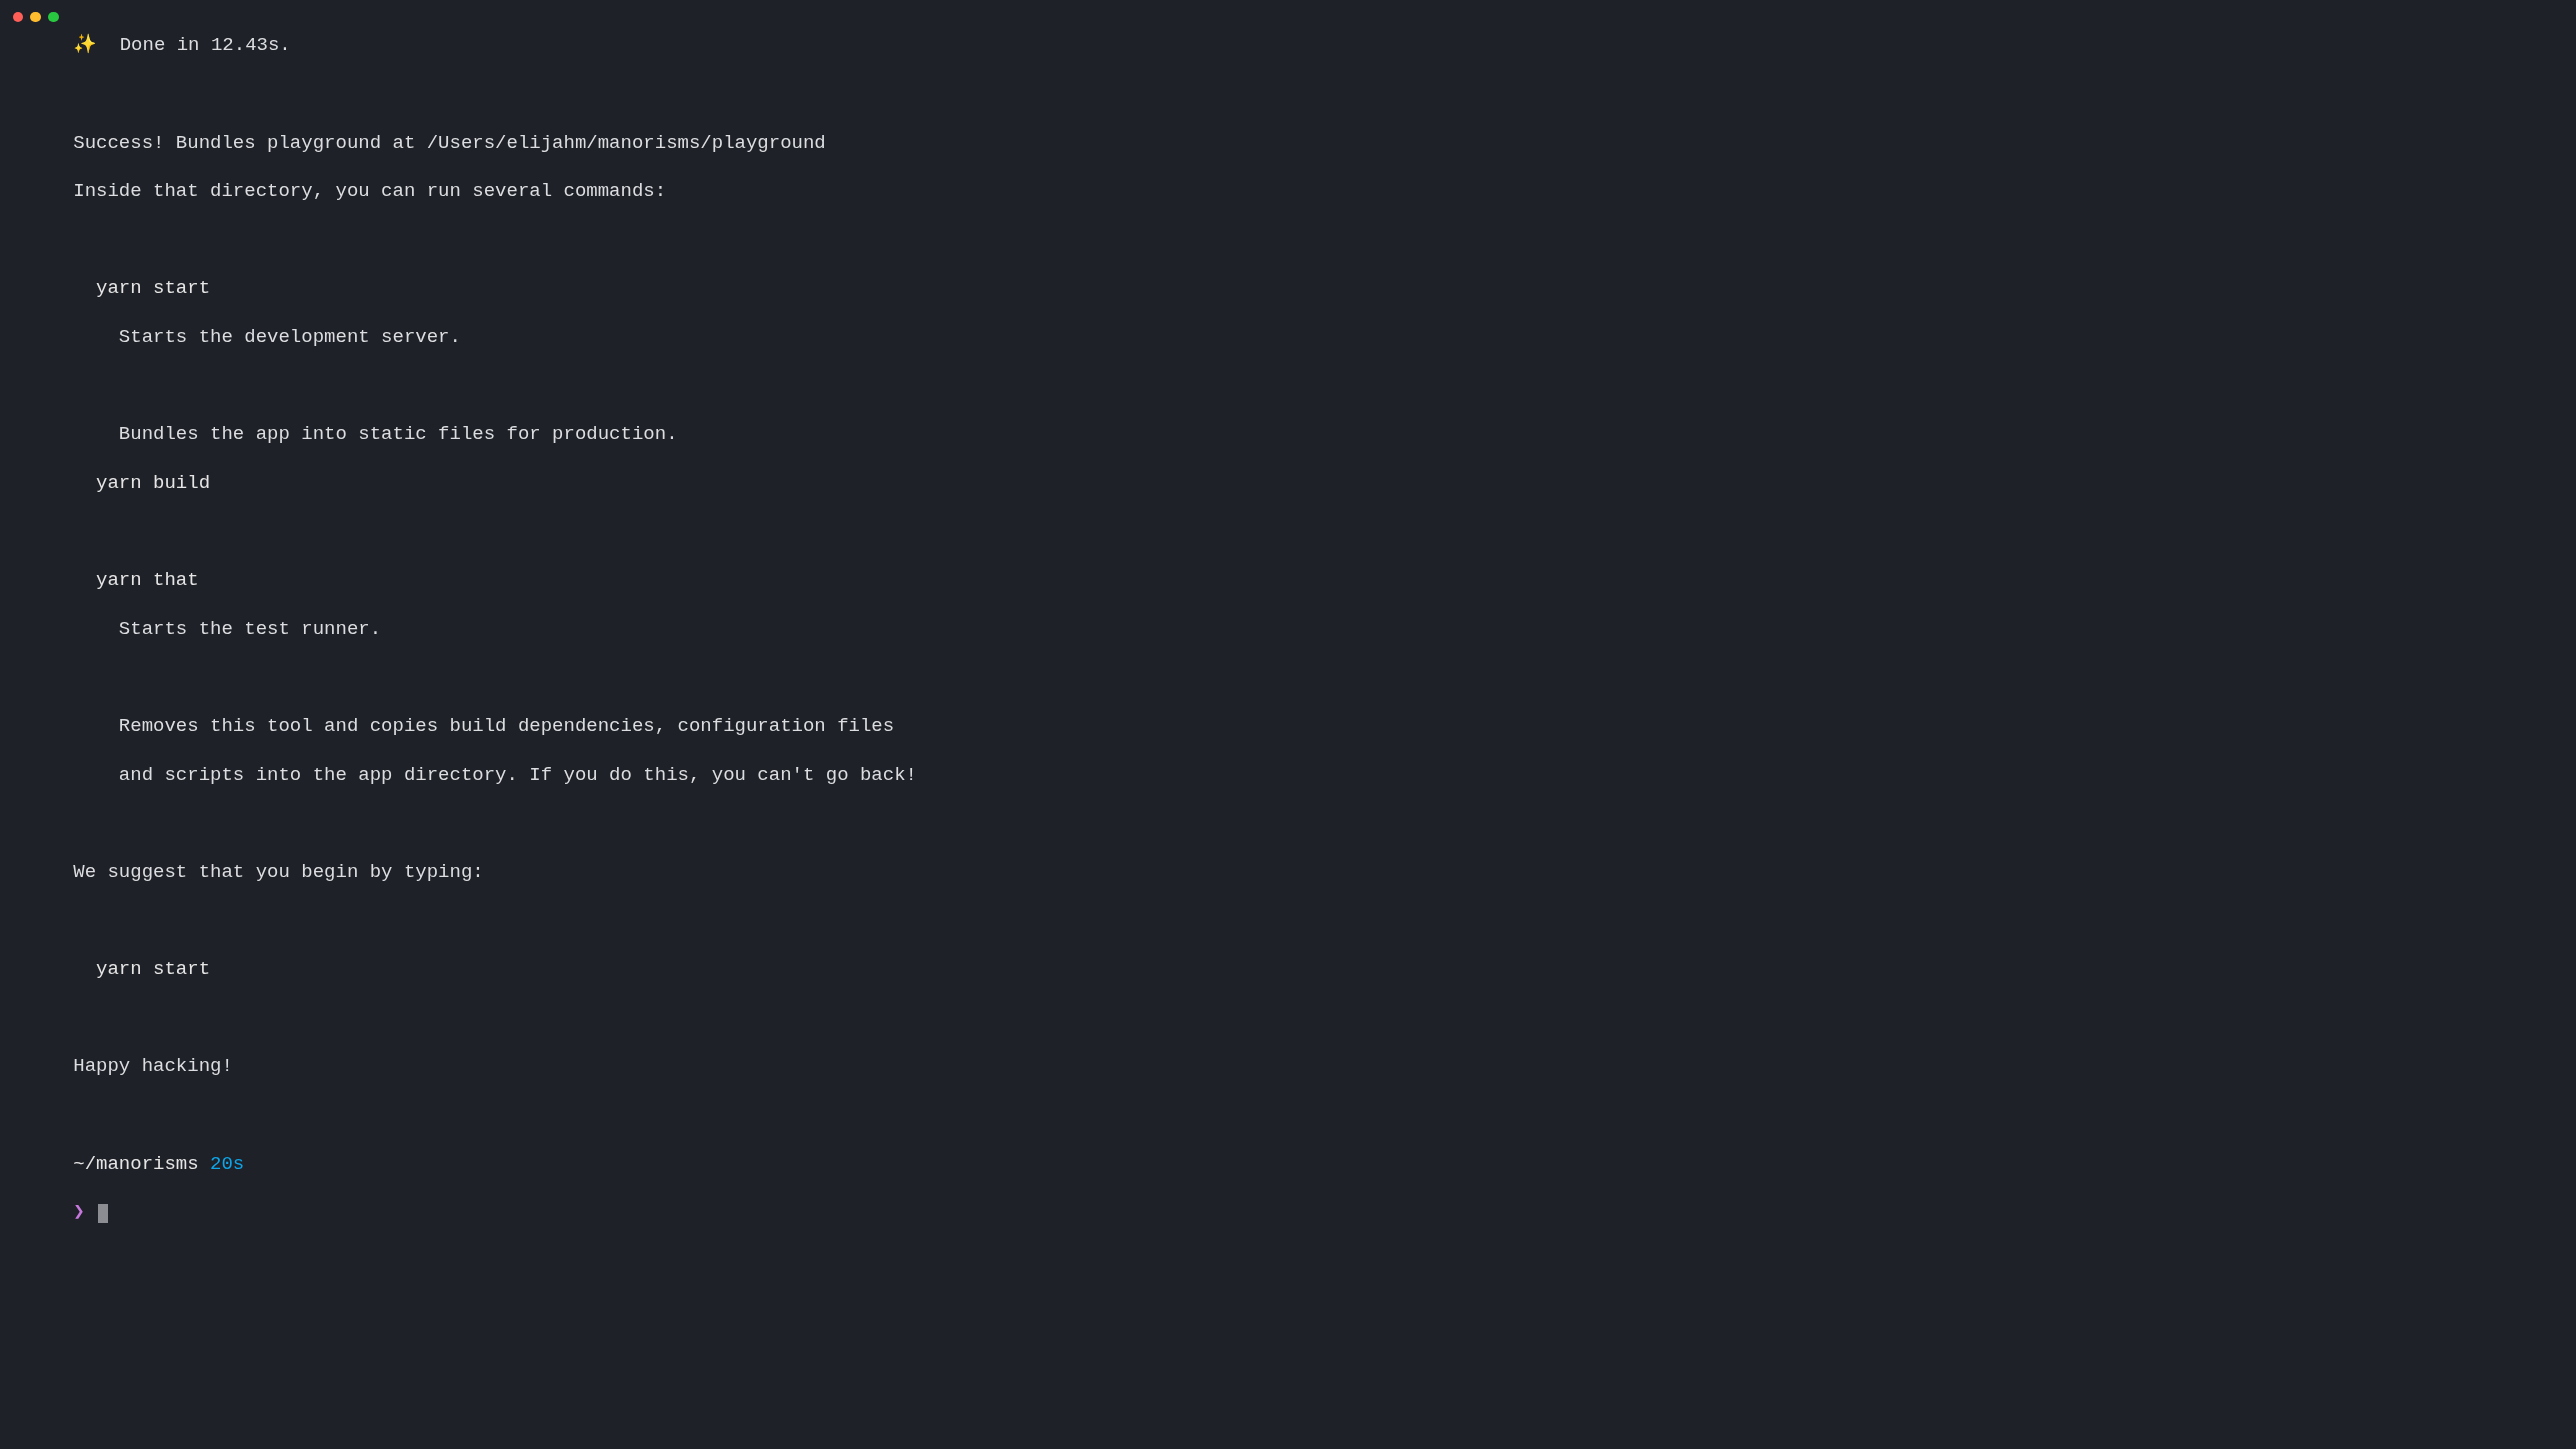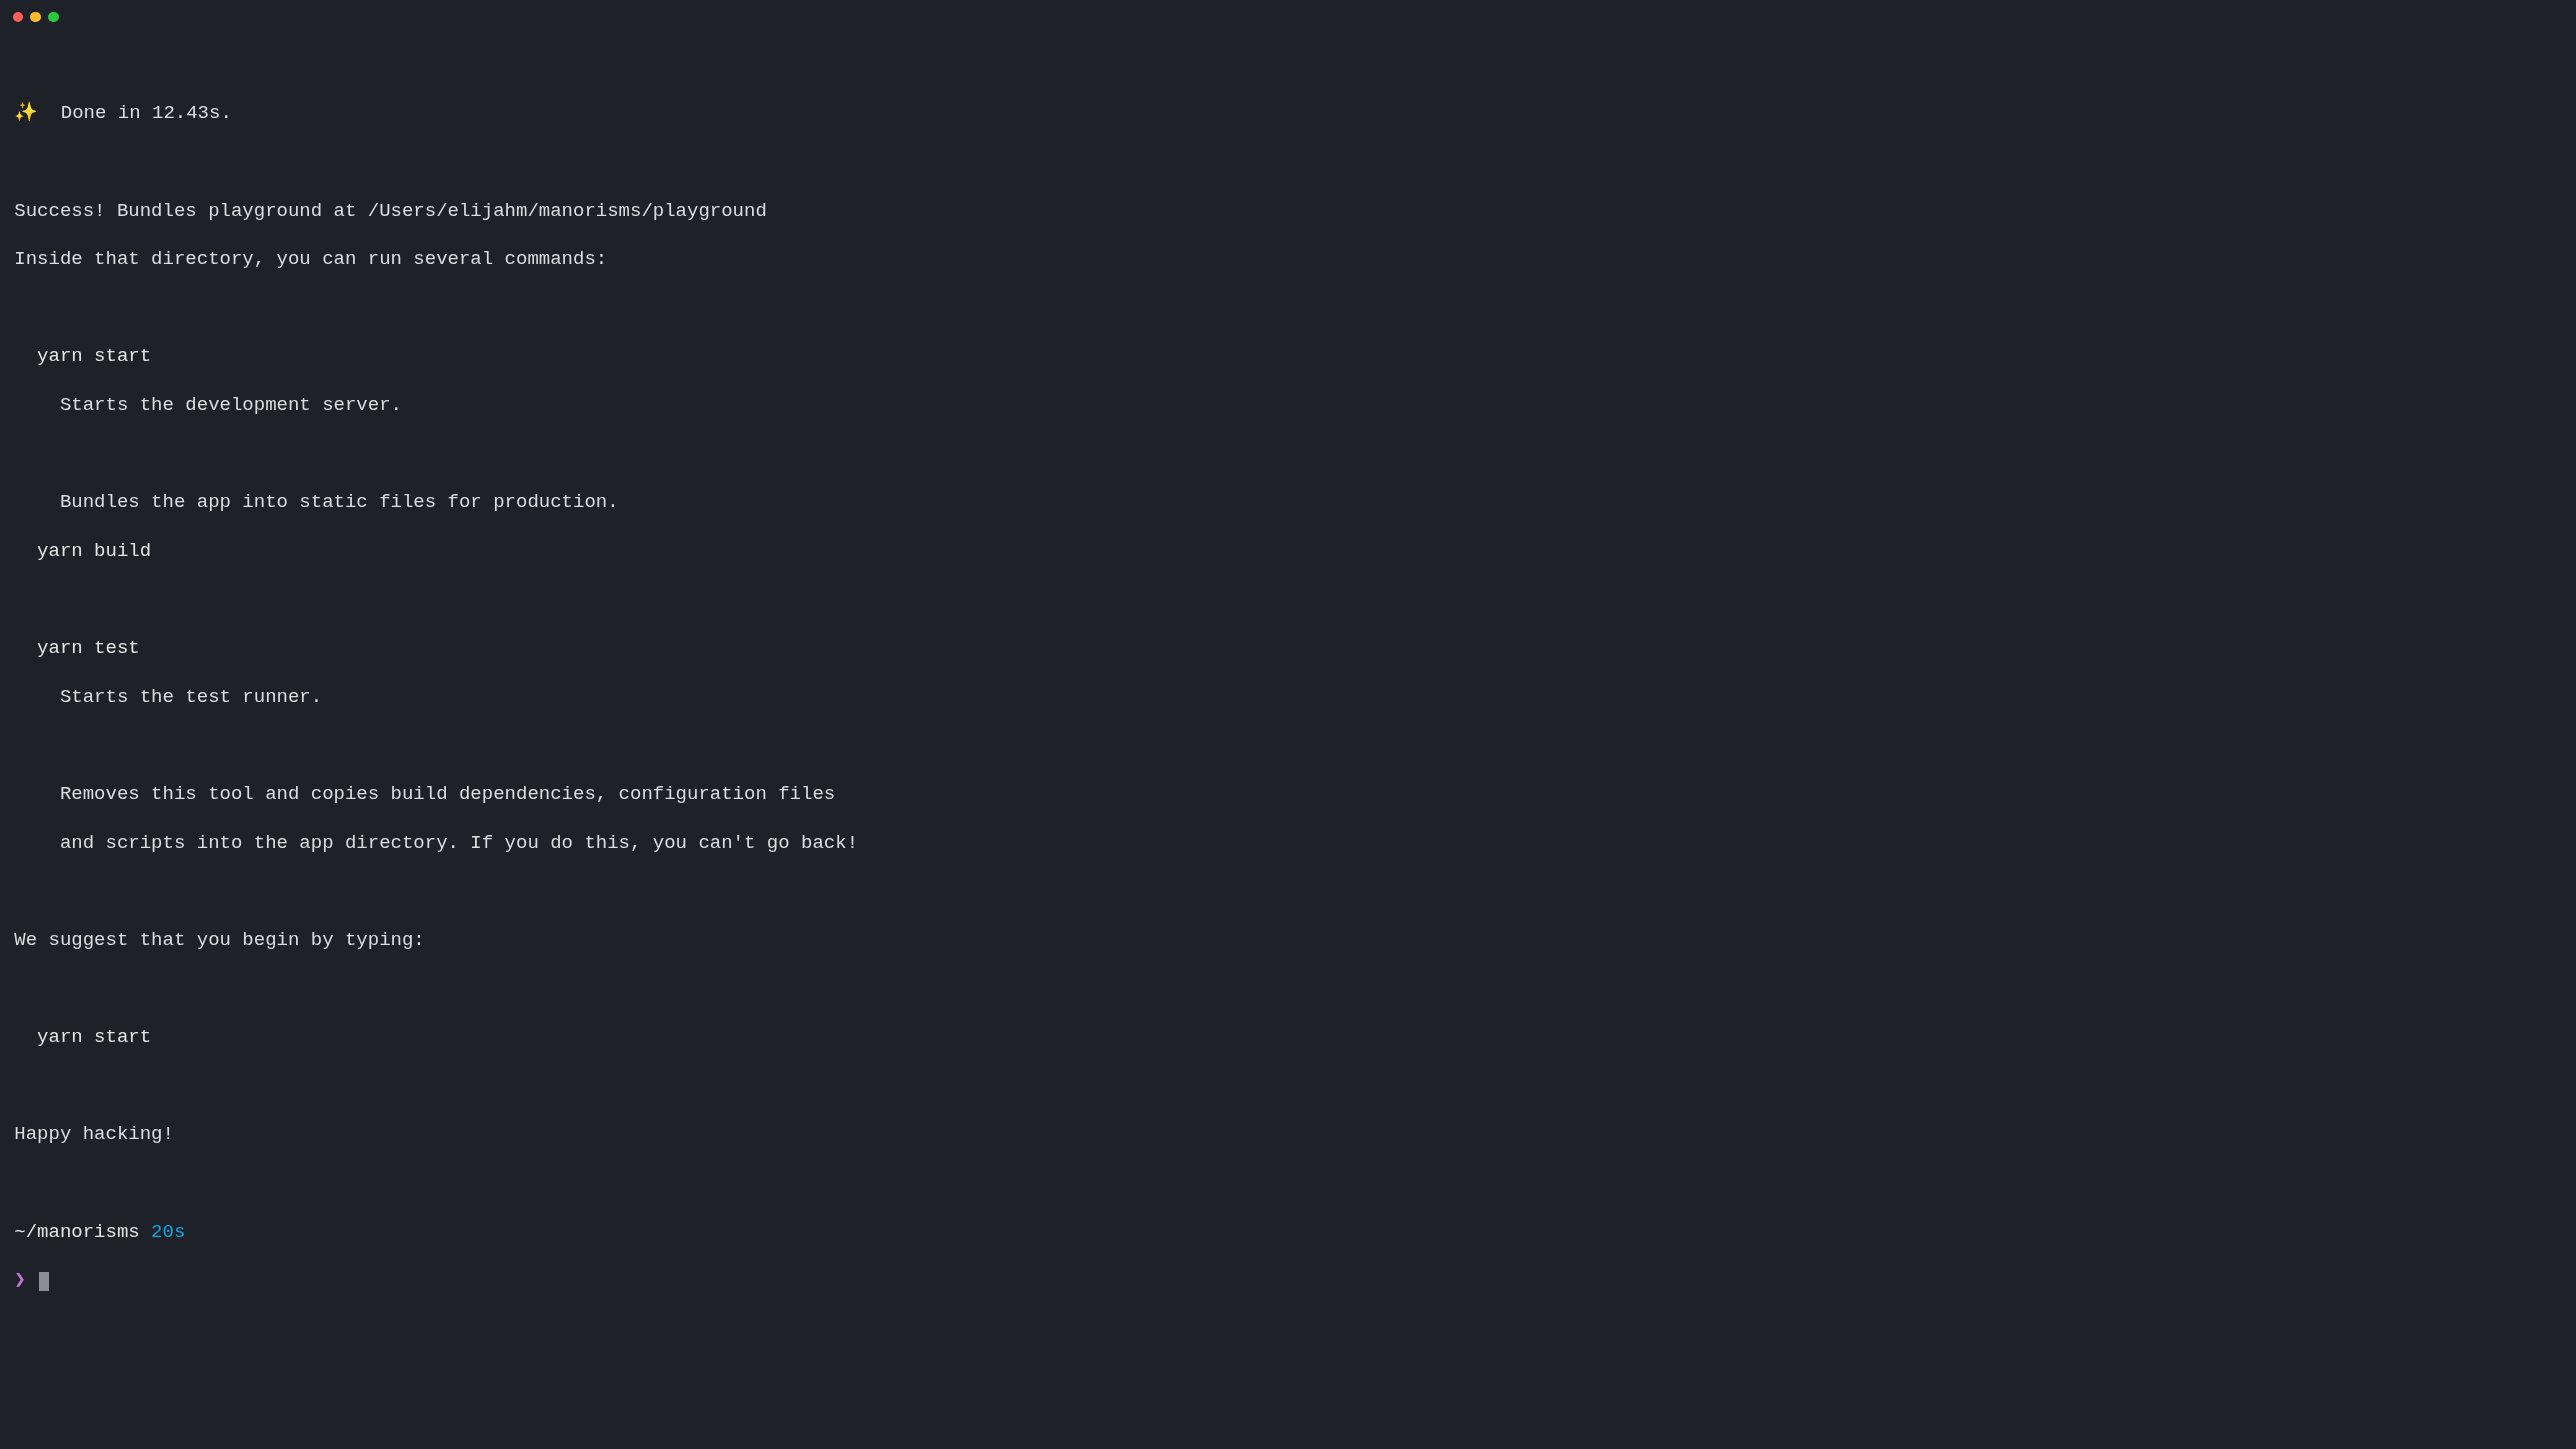--- a/index.html
+++ b/index.html
@@ -15,22 +15,21 @@
       font-weight: 500;
       color: #dcdde0;
       width: 100%;
       height: 100vh;
       overflow: hidden;
     }
     .window {
       width: 100%;
       height: 100%;
       display: flex;
-      flex-direction: column;
-      gap: 34px;
+      flex-direction: row;
     }
     .titlebar {
       height: 34px;
       display: flex;
       align-items: center;
       padding-left: 12.5px;
       gap: 7.2px;
       flex-shrink: 0;
     }
     .traffic-light {
@@ -74,21 +73,21 @@
 <span class="line"> </span>
 <span class="line">Success! Bundles playground at /Users/elijahm/manorisms/playground</span>
 <span class="line">Inside that directory, you can run several commands:</span>
 <span class="line"> </span>
 <span class="line cyan">  yarn start</span>
 <span class="line">    Starts the development server.</span>
 <span class="line"> </span>
 <span class="line">    Bundles the app into static files for production.</span>
 <span class="line cyan">  yarn build</span>
 <span class="line"> </span>
-<span class="line cyan">  yarn test</span>
+<span class="line cyan">  yarn that</span>
 <span class="line">    Starts the test runner.</span>
 <span class="line"> </span>
 <span class="line">    Removes this tool and copies build dependencies, configuration files</span>
 <span class="line">    and scripts into the app directory. If you do this, you can't go back!</span>
 <span class="line"> </span>
 <span class="line">We suggest that you begin by typing:</span>
 <span class="line"> </span>
 <span class="line cyan">  yarn start</span>
 <span class="line"> </span>
 <span class="line">Happy hacking!</span>

